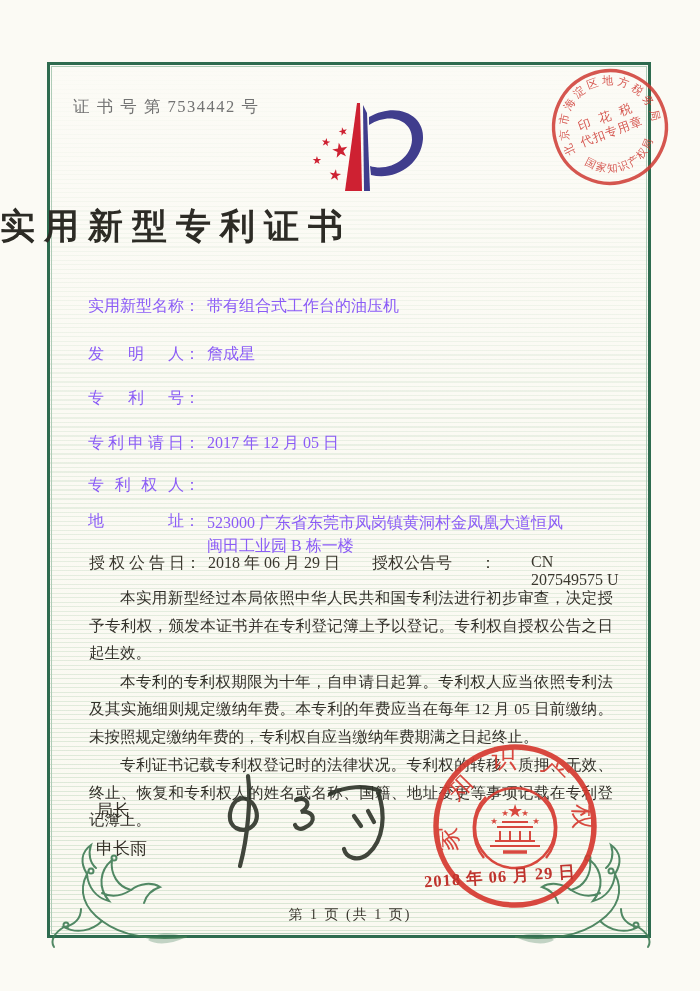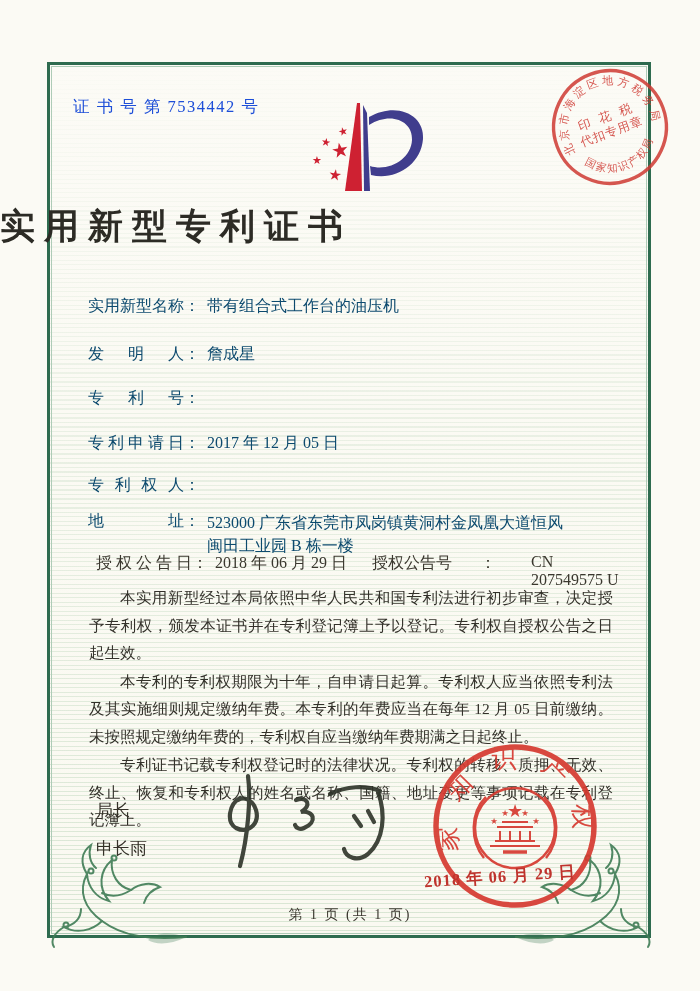--- a/index.html
+++ b/index.html
@@ -21,43 +21,43 @@
   }
   .frame{
     position:absolute;left:47px;top:62px;right:49px;bottom:53px;
     border:3px solid #2e6b4f;
   }
   .frame::after{
     content:"";position:absolute;inset:1px;border:1px solid #aecbb7;
   }
   .cert-no{
     position:absolute;left:73px;top:96px;
-    font-size:16.5px;letter-spacing:1.5px;color:#1d4ed8;
+    font-size:16.5px;letter-spacing:1.5px;color:#737373;
   }
   .logo{position:absolute;left:283px;top:86px;width:150px;height:114px;}
   .tax-stamp{position:absolute;left:542px;top:58px;width:136px;height:138px;opacity:.85;}
   .title{
     position:absolute;left:0;right:0;top:203px;margin:0;
     font-size:35px;font-weight:600;
     letter-spacing:9px;color:#2c2b25;
   }
-  .frow{position:absolute;left:88px;display:flex;font-size:16px;color:#0c4a6e;}
+  .frow{position:absolute;left:88px;display:flex;font-size:16px;color:#8b5cf6;}
   .flabel{
     display:inline-block;width:96px;
     text-align:justify;text-align-last:justify;
     white-space:nowrap;
   }
   .fvalue{margin-left:7px;}
   .row-name{top:296px;} .row-inventor{top:344px;} .row-patno{top:388px;}
   .row-appdate{top:433px;} .row-patentee{top:475px;}
   .row-addr{top:511px;}
   .row-addr .fvalue{width:368px;line-height:23px;}
   .grant{position:absolute;left:88px;top:553px;width:530px;font-size:16px;color:#3a372e;}
   .grant .pair{display:flex;position:absolute;top:0;}
-  .grant .pair1{left:8px;font-family:Liberation Serif, serif;}
+  .grant .pair1{left:1px;font-family:Liberation Serif, serif;}
   .grant .pair2{left:284px;gap:28px;}
   .paras{
     position:absolute;left:88px;right:86px;top:583px;
     font-size:15.5px;line-height:27.5px;text-align:justify;color:#33312a;
   }
   .paras p{margin:1px;text-indent:2em;}
   .officer-title{position:absolute;left:96px;top:799px;font-size:17px;color:#343128;}
   .officer-name{position:absolute;left:96px;top:837px;font-size:17px;color:#343128;text-align:right;}
   .signature{position:absolute;left:196px;top:770px;width:200px;height:100px;}
   .seal{position:absolute;left:415px;top:731px;width:200px;height:200px;opacity:.92;}

